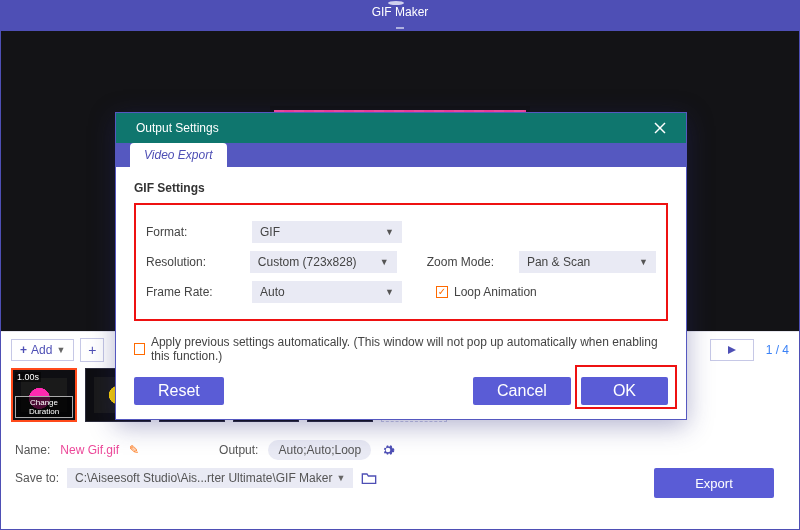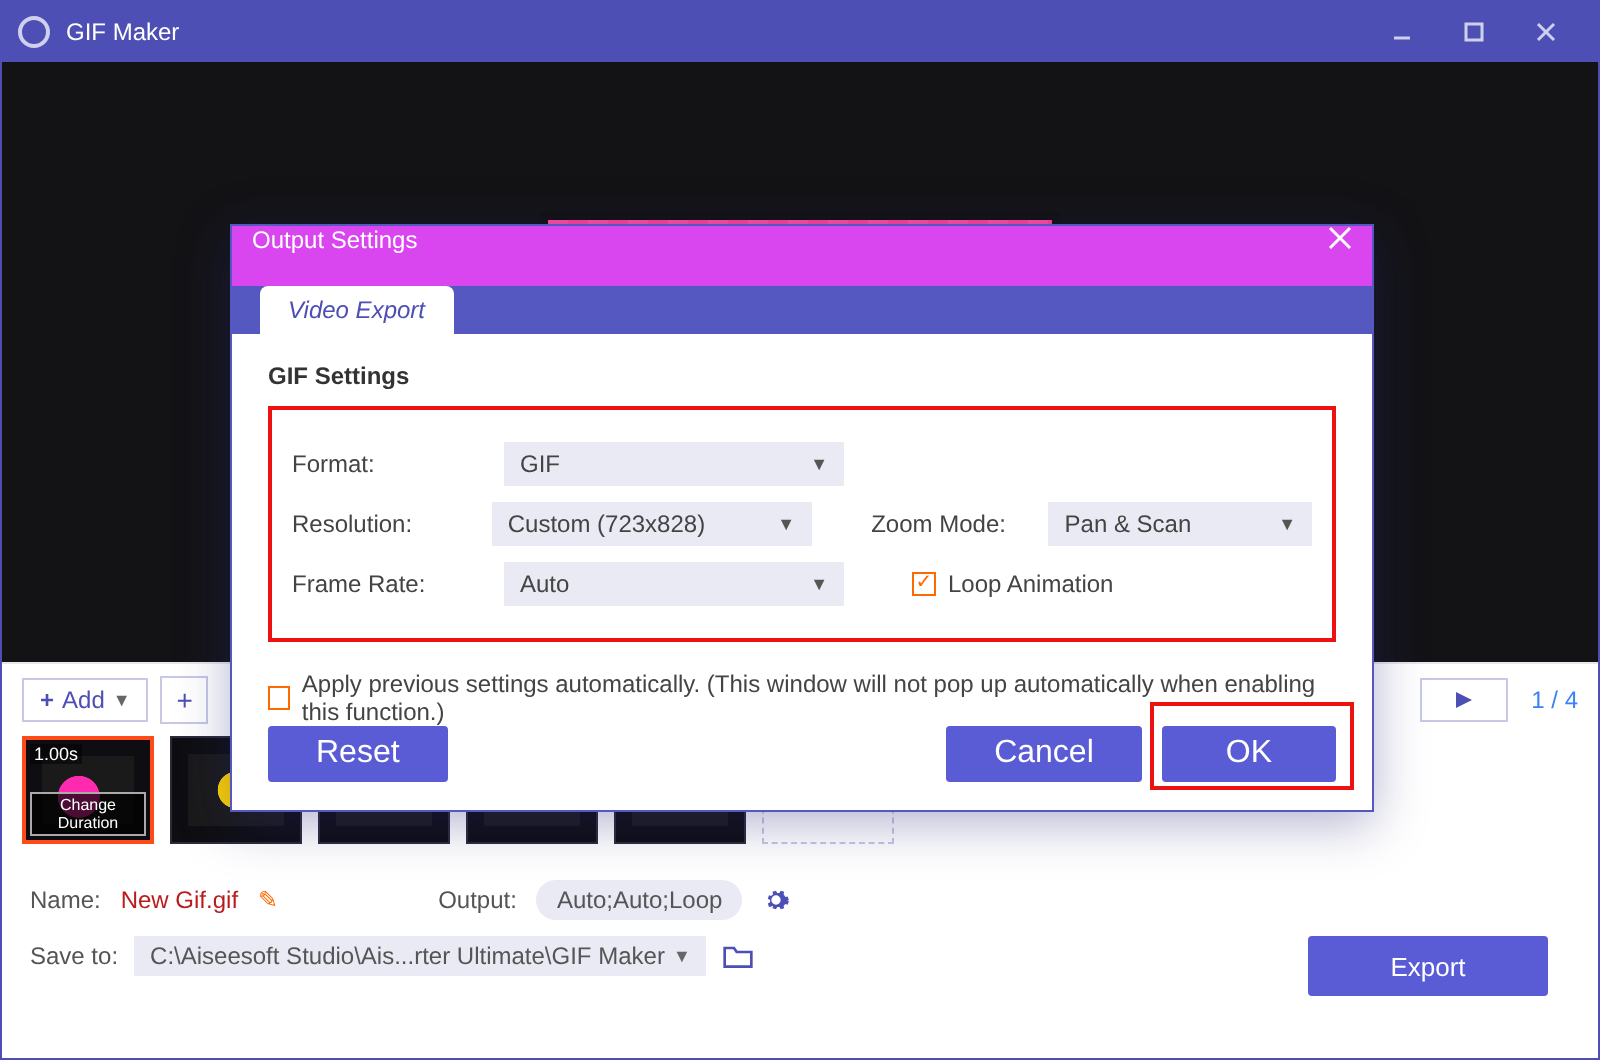--- a/index.html
+++ b/index.html
@@ -1,19 +1,19 @@
 <!DOCTYPE html>
 <html><head>
 <meta charset="utf-8">
 <style>
 * { box-sizing: border-box; margin: 0; padding: 0; font-family: "Segoe UI", Arial, sans-serif; }
 body { background: #fff; width: 800px; height: 530px; overflow: hidden; position: relative; }
 
 .window { width: 800px; height: 530px; border: 1px solid #4e4fb5; display: flex; flex-direction: column; }
-.titlebar { background: #4e4fb5; height: 30px; display: flex; align-items: center; color: #fff; padding: 0 8px; font-size: 12px; }
+.titlebar { background: #4e4fb5; height: 30px; display: flex; align-items: center; color: #fff; padding: 0 8px; font-size: 12px; flex-direction: column; }
 .titlebar .logo { width: 16px; height: 16px; border-radius: 50%; border: 2px solid #cfd0ee; margin-right: 8px; position: relative; }
 .titlebar .spacer { flex: 1; }
 .titlebar .winctl { width: 36px; height: 30px; display: flex; align-items: center; justify-content: center; cursor: pointer; }
 
 .preview { background: #131316; height: 300px; display: flex; align-items: center; justify-content: center; overflow: hidden; }
 .pixelart { width: 260px; height: 150px; background-image:
   repeating-linear-gradient(90deg, #2a2a2a 0 10px, #1a1a1a 10px 20px),
   repeating-linear-gradient(0deg, #ff2a8d 0 14px, transparent 14px 28px);
   background-blend-mode: screen;
   border: 4px solid #111; }
@@ -37,50 +37,50 @@
 }
 .thumb:nth-child(2) .px { background: radial-gradient(circle at 50% 50%, #ffd400 0 30%, transparent 31%), linear-gradient(#1a1a1a,#1a1a1a); }
 .thumb:nth-child(3) .px { background: radial-gradient(circle at 50% 50%, #22a8ff 0 30%, transparent 31%), linear-gradient(#1a1a1a,#1a1a1a); }
 .thumb:nth-child(4) .px { background: radial-gradient(circle at 50% 50%, #3aff55 0 30%, transparent 31%), linear-gradient(#1a1a1a,#1a1a1a); }
 .thumb:nth-child(5) .px { background: radial-gradient(circle at 50% 50%, #b51020 0 30%, transparent 31%), linear-gradient(#1a1a1a,#1a1a1a); }
 .thumb.add { background:#fff; border:1px dashed #c6c8e6; display:flex; align-items:center; justify-content:center; color:#aab; font-size:20px; }
 
 .bottom { padding: 8px 14px; display: flex; flex-direction: column; gap: 8px; background:#fff; }
 .row { display: flex; align-items: center; gap: 10px; font-size: 12px; color: #555; }
 .row .lbl { color: #555; }
-.name-val { color: #b91c1c; text-align: center; }
+.name-val { color: #ec4899; text-align: center; }
 .edit-icon { color: #ff6a00; cursor: pointer; }
 .outfield { background: #e9eaf4; padding: 3px 10px; color: #555; display:inline-flex; align-items:center; gap:8px;border-radius:10px; }
 .gear { color:#4e4fb5; cursor:pointer; }
 .saveto-row { display:flex; align-items:center; gap:8px; }
 .path-box { background:#e9eaf4; padding:3px 8px; color:#555; font-size:12px; display:flex; align-items:center; gap:4px; }
 .caret { font-size:9px; color:#666; }
 .folder-icon { color:#4e4fb5; cursor:pointer; }
 .export-btn { position:absolute; right:26px; bottom:32px; background:#5a5cd6; color:#fff; border:none; width:120px; height:30px; font-size:13px; cursor:pointer; border-radius:2px; }
 
 
 .dialog { position:absolute; left:115px; top:112px; width:572px; background:#fff; border:1px solid #5558c0; box-shadow:0 6px 24px rgba(40,40,120,.35); }
-.dlg-titlebar { background:#d946ef; height:30px; display:flex; align-items:flex-start; color:#fff; padding:0 10px; font-size:12px; }
+.dlg-titlebar { background:#0f766e; height:30px; display:flex; align-items:center; color:#fff; padding:0 20px; font-size:12px; }
 .dlg-titlebar .spacer{flex:1;}
 .dlg-close{cursor:pointer;}
 .tabstrip { display:flex; background:#5558c0; padding:0 14px; }
 .tab { background:#fff; color:#4e4fb5; font-size:12px; padding:5px 14px; border-top-left-radius:4px; border-top-right-radius:4px;font-style:italic; }
 .dlg-inner { background:#fff; padding:14px 18px; }
 .section-title { font-size:12px; font-weight:600; color:#333; margin-bottom:8px; }
 .red-box { border:2px solid #e11; padding:8px 10px; margin-bottom:14px; }
 .form-row { display:flex; align-items:center; gap:14px; font-size:12px; color:#444; margin:8px 0; }
 .form-row .flabel { width:92px; color:#444; }
-.select { background:#e9eaf4; padding:4px 8px; display:flex; align-items:center; justify-content:space-between; color:#444; width:170px; cursor:pointer; }
+.select { background:#e9eaf4; padding:4px 8px; display:flex; align-items:center; justify-content:space-between; color:#444; width:150px; cursor:pointer; }
 .select .arr { font-size:9px; color:#555; }
 .zoom-lbl { margin-left:16px; width:80px; }
 .chk { display:inline-flex; align-items:center; gap:6px; font-size:12px; color:#444; }
 .chkbox { width:12px; height:12px; border:1.5px solid #ff6a00; display:inline-flex; align-items:center; justify-content:center; }
 .chkbox.checked::after { content:"✓"; font-size:10px; color:#ff6a00; line-height:1; }
 .chkbox.empty { border-color:#ff6a00; }
-.apply-row { font-size:12px; color:#666; display:flex; align-items:center; gap:8px; }
+.apply-row { font-size:12px; color:#666; display:flex; align-items:center; gap:8px; margin-bottom:14px; }
 .dlg-buttons { display:flex; align-items:center; gap:10px; }
 .dlg-buttons .spacer{flex:1;}
 .dlg-btn { background:#5a5cd6; color:#fff; border:none; padding:5px 24px; font-size:16px; border-radius:2px; cursor:pointer; }
 .ok-outline { position:absolute; border:2px solid #e11; width:102px; height:44px; right:9px; bottom:10px; pointer-events:none; }
 
 svg { display:block; }
 </style>
 </head>
 <body>
 

